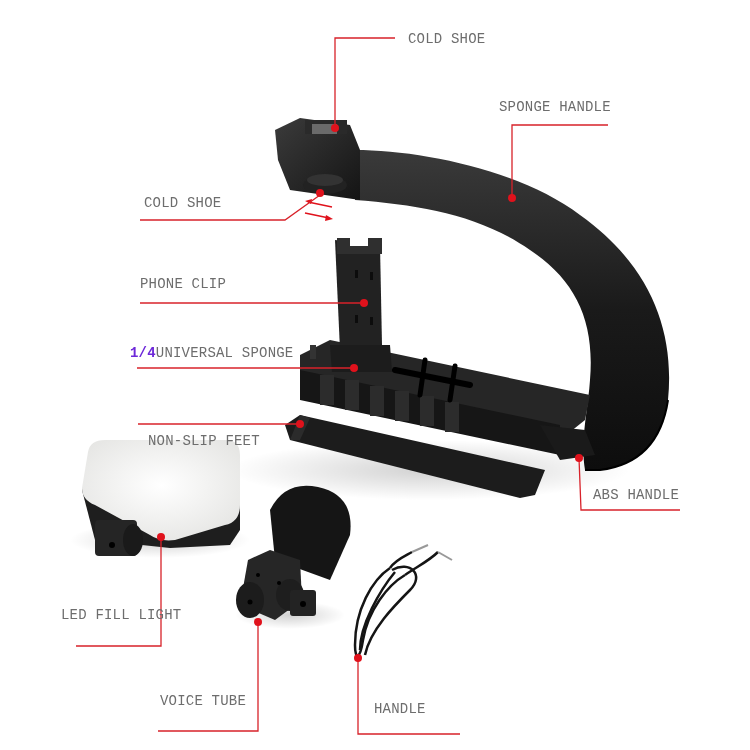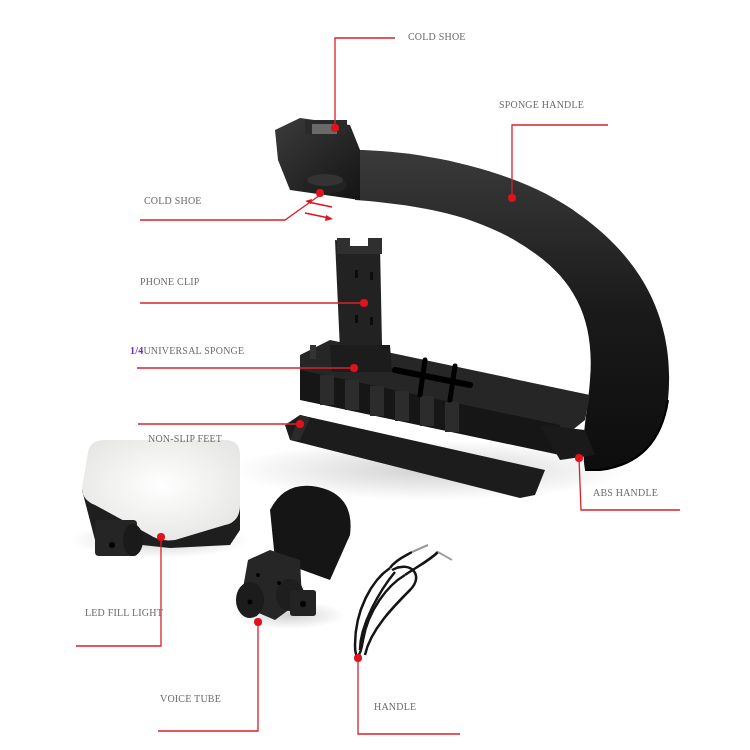--- a/index.html
+++ b/index.html
@@ -1,18 +1,18 @@
 <!DOCTYPE html>
 <html><head>
   <meta charset="utf-8">
   <style>
     html, body { margin:0; padding:0; background:#ffffff; }
     body { width:750px; height:750px; position:relative; overflow:hidden; font-family:"Liberation Sans", sans-serif; }
     .canvas { position:absolute; left:0; top:0; width:750px; height:750px; }
-    .label { position:absolute; color:#6d6d6d; font-size:10px; letter-spacing:0.2px; white-space:nowrap; font-family:Liberation Serif, serif; }
+    .label { position:absolute; color:#6d6d6d; font-size:14px; letter-spacing:0.2px; white-space:nowrap; font-family:Liberation Mono, monospace; }
     .label .num { color:#6d28d9; font-weight:bold; }
     svg { position:absolute; left:0; top:0; }
   </style>
 </head>
 <body>
 
 <div class="canvas">
 
   <svg width="750" height="750" viewBox="0 0 750 750">
     <defs>
@@ -145,16 +145,16 @@
     </g>
   </svg>
 
   <div class="label" style="left:408px; top:31px;">COLD SHOE</div>
   <div class="label" style="left:499px; top:99px;">SPONGE HANDLE</div>
   <div class="label" style="left:144px; top:195px;">COLD SHOE</div>
   <div class="label" style="left:140px; top:276px;">PHONE CLIP</div>
   <div class="label" style="left:130px; top:345px;"><span class="num">1/4</span><span>UNIVERSAL SPONGE</span></div>
   <div class="label" style="left:148px; top:389px;margin-top:44px;">NON-SLIP FEET</div>
   <div class="label" style="left:593px; top:487px;">ABS HANDLE</div>
-  <div class="label" style="left:61px; top:607px;margin-left:24px;">LED FILL LIGHT</div>
+  <div class="label" style="left:61px; top:607px;">LED FILL LIGHT</div>
   <div class="label" style="left:160px; top:693px;">VOICE TUBE</div>
   <div class="label" style="left:374px; top:701px;">HANDLE</div>
 </div>
 
 </body></html>

